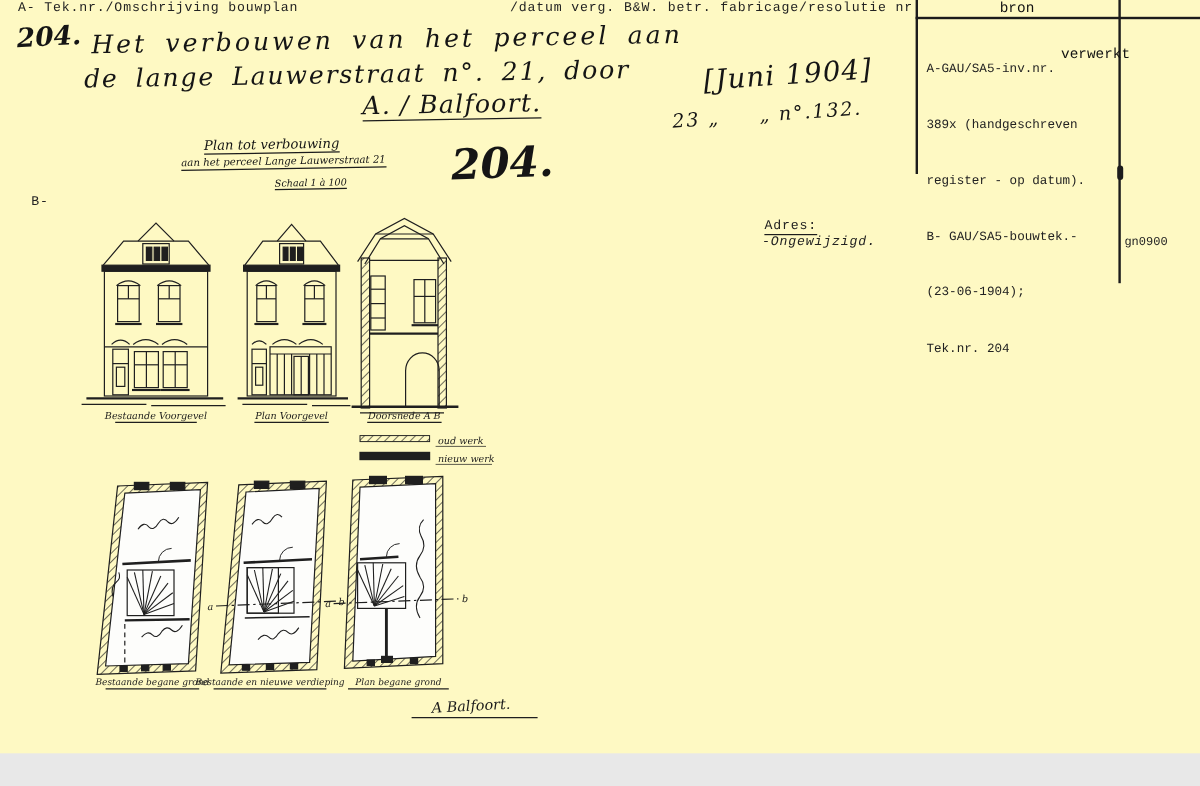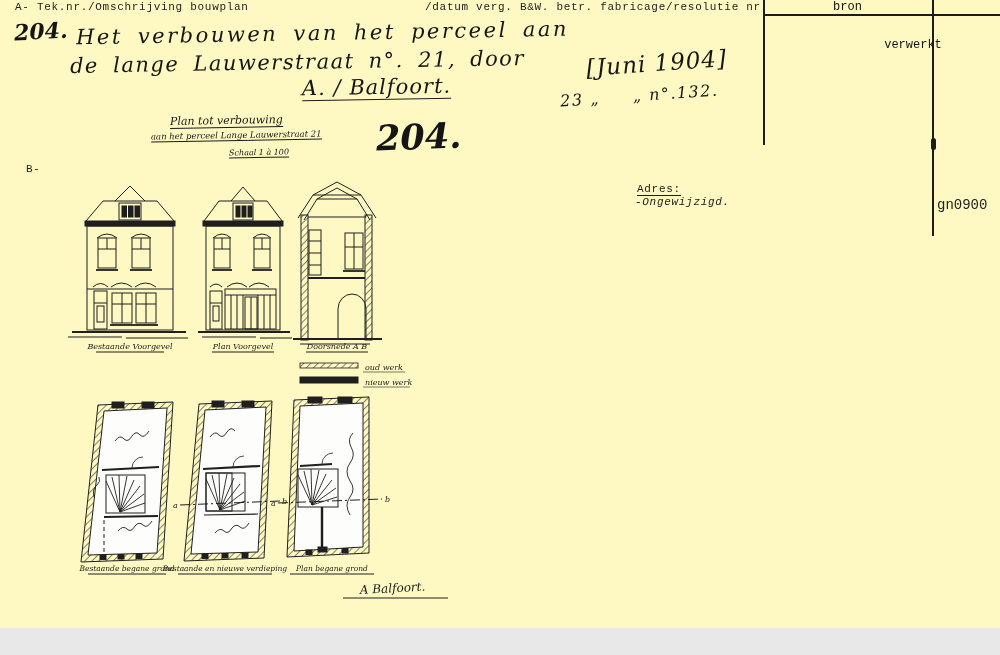--- a/index.html
+++ b/index.html
@@ -26,21 +26,29 @@
   <div class="abs type" style="left:15px;top:1px;">A- Tek.nr./Omschrijving bouwplan</div>
   <div class="abs type" style="left:425px;top:1px;">/datum verg. B&amp;W. betr. fabricage/resolutie nr.</div>
 
   <div class="vline" style="left:763px;top:0;width:1.5px;height:145px;"></div>
   <div class="vline" style="left:932px;top:0;width:2px;height:236px;"></div>
   <div class="vline" style="left:930.5px;top:138px;width:5px;height:12px;border-radius:3px;"></div>
   <div class="hline" style="left:763px;top:14px;width:237px;height:1.8px;"></div>
   <div class="abs sans" style="left:763px;top:0px;width:169px;text-align:center;">bron</div>
   <div class="abs sans" style="left:880px;top:0px;width:66px;text-align:center;margin-top:38px;">verwerkt</div>
 
-  <div class="abs type-sm" style="left:937px;top:197px;font-size:14px;">gn0900</div>
+  <div class="abs" style="left:772px;top:20px;line-height:15.5px;">
+    <div class="type-sm">A-GAU/SA5-inv.nr.</div>
+    <div class="type-sm">389x (handgeschreven</div>
+    <div class="type-sm">register - op datum).</div>
+    <div class="type-sm">B- GAU/SA5-bouwtek.-</div>
+    <div class="type-sm">(23-06-1904);</div>
+    <div class="type-sm">Tek.nr. 204</div>
+  </div>
+  <div class="abs type-sm" style="left:937px;top:197px;font-size:10px;">gn0900</div>
 
   <div class="abs hw" style="left:14px;top:18px;font-size:22px;font-weight:bold;transform:rotate(-3deg);">204.</div>
   <div class="abs hw" style="left:76px;top:21px;font-size:21px;letter-spacing:2.5px;word-spacing:6px;transform:rotate(-1deg);">Het verbouwen van het perceel aan</div>
   <div class="abs hw" style="left:70px;top:50px;font-size:21px;letter-spacing:1.5px;word-spacing:6px;transform:rotate(-1deg);">de lange Lauwerstraat n°. 21, door</div>
   <div class="abs hw u" style="left:302px;top:75px;font-size:21px;letter-spacing:1px;transform:rotate(-1deg);">A. / Balfoort.</div>
 
   <div class="abs hw" style="left:586px;top:50px;font-size:23px;letter-spacing:1px;transform:rotate(-4deg);">[Juni 1904]</div>
   <div class="abs hw" style="left:560px;top:86px;font-size:16px;letter-spacing:1.5px;transform:rotate(-4deg);">23 „     „ n°.132.</div>
 
   <div class="abs hw u" style="left:170px;top:114px;font-size:11px;transform:rotate(-1deg);">Plan tot verbouwing</div>

